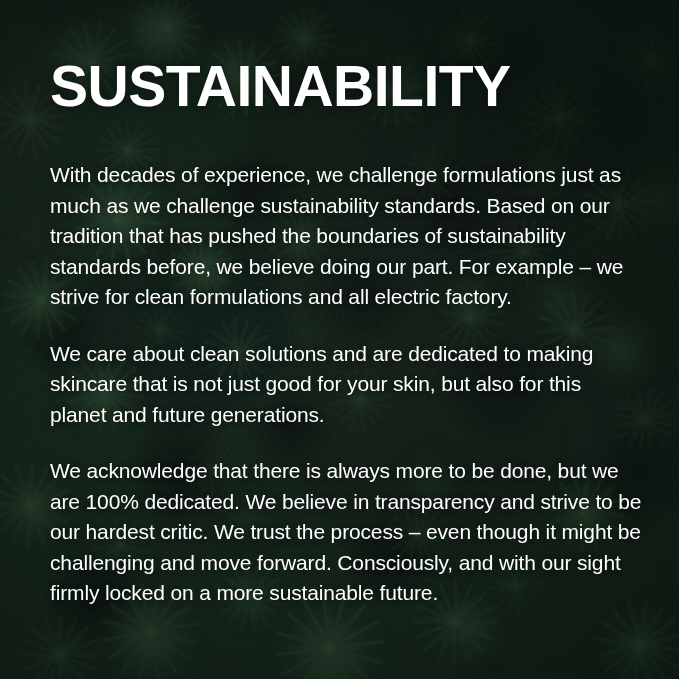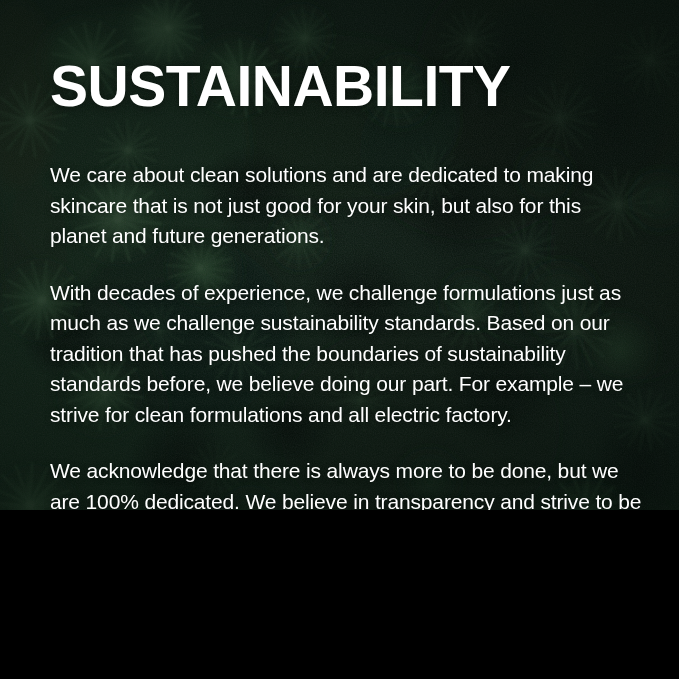--- a/index.html
+++ b/index.html
@@ -3,21 +3,21 @@
 <meta charset="utf-8">
 <style>
   html, body {
     margin: 0;
     padding: 0;
     background: #000;
   }
   #page {
     position: relative;
     width: 679px;
-    height: 510px;
+    height: 679px;
     overflow: hidden;
     font-family: "Liberation Sans", sans-serif;
     background: #10221a;
   }
 
   
   #bg-forest {
     position: absolute;
     inset: 0;
     width: 679px;
@@ -299,19 +299,19 @@
   </svg>
 
   <div id="bg-vignette"></div>
   <div id="bg-scrim"></div>
 
   <div id="content">
 
     <h1 id="page-title">SUSTAINABILITY</h1>
 
     <div id="body-copy">
+      <p class="para">With decades of experience, we challenge formulations just as much as we challenge sustainability standards. Based on our tradition that has pushed the boundaries of sustainability standards before, we believe doing our part. For example – we strive for clean formulations and all electric factory.</p>
       <p class="para">We care about clean solutions and are dedicated to making skincare that is not just good for your skin, but also for this planet and future generations.</p>
-      <p class="para">With decades of experience, we challenge formulations just as much as we challenge sustainability standards. Based on our tradition that has pushed the boundaries of sustainability standards before, we believe doing our part. For example – we strive for clean formulations and all electric factory.</p>
       <p class="para">We acknowledge that there is always more to be done, but we are 100% dedicated. We believe in transparency and strive to be our hardest critic. We trust the process – even though it might be challenging and move forward. Consciously, and with our sight firmly locked on a more sustainable future.</p>
     </div>
 
   </div>
 </div>
 
 </body></html>

